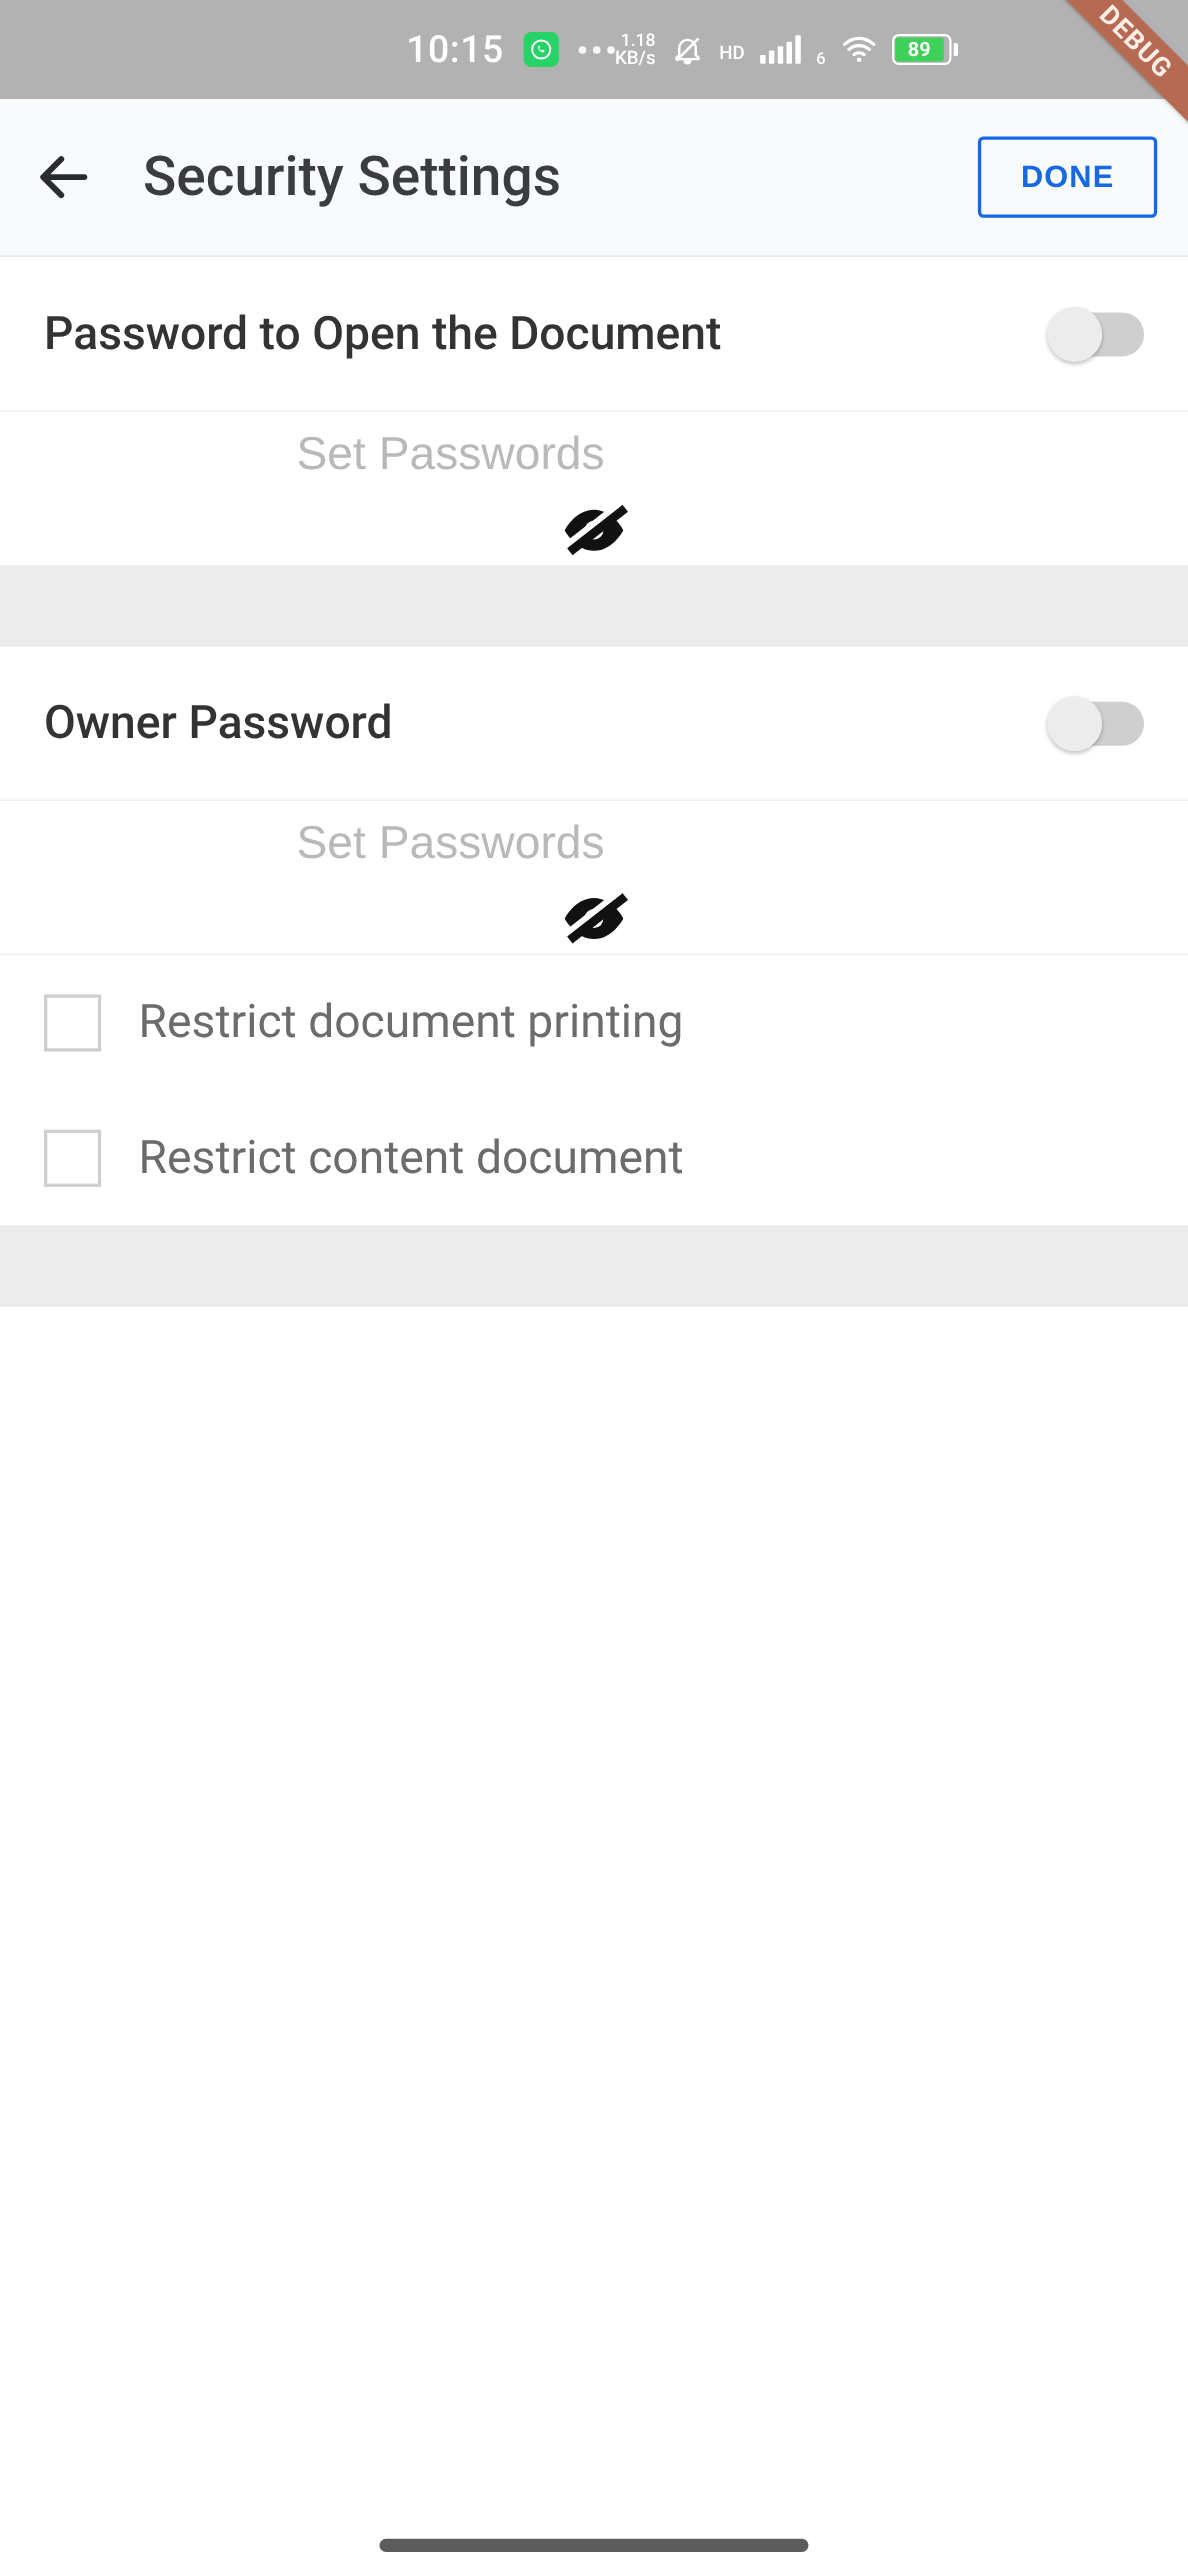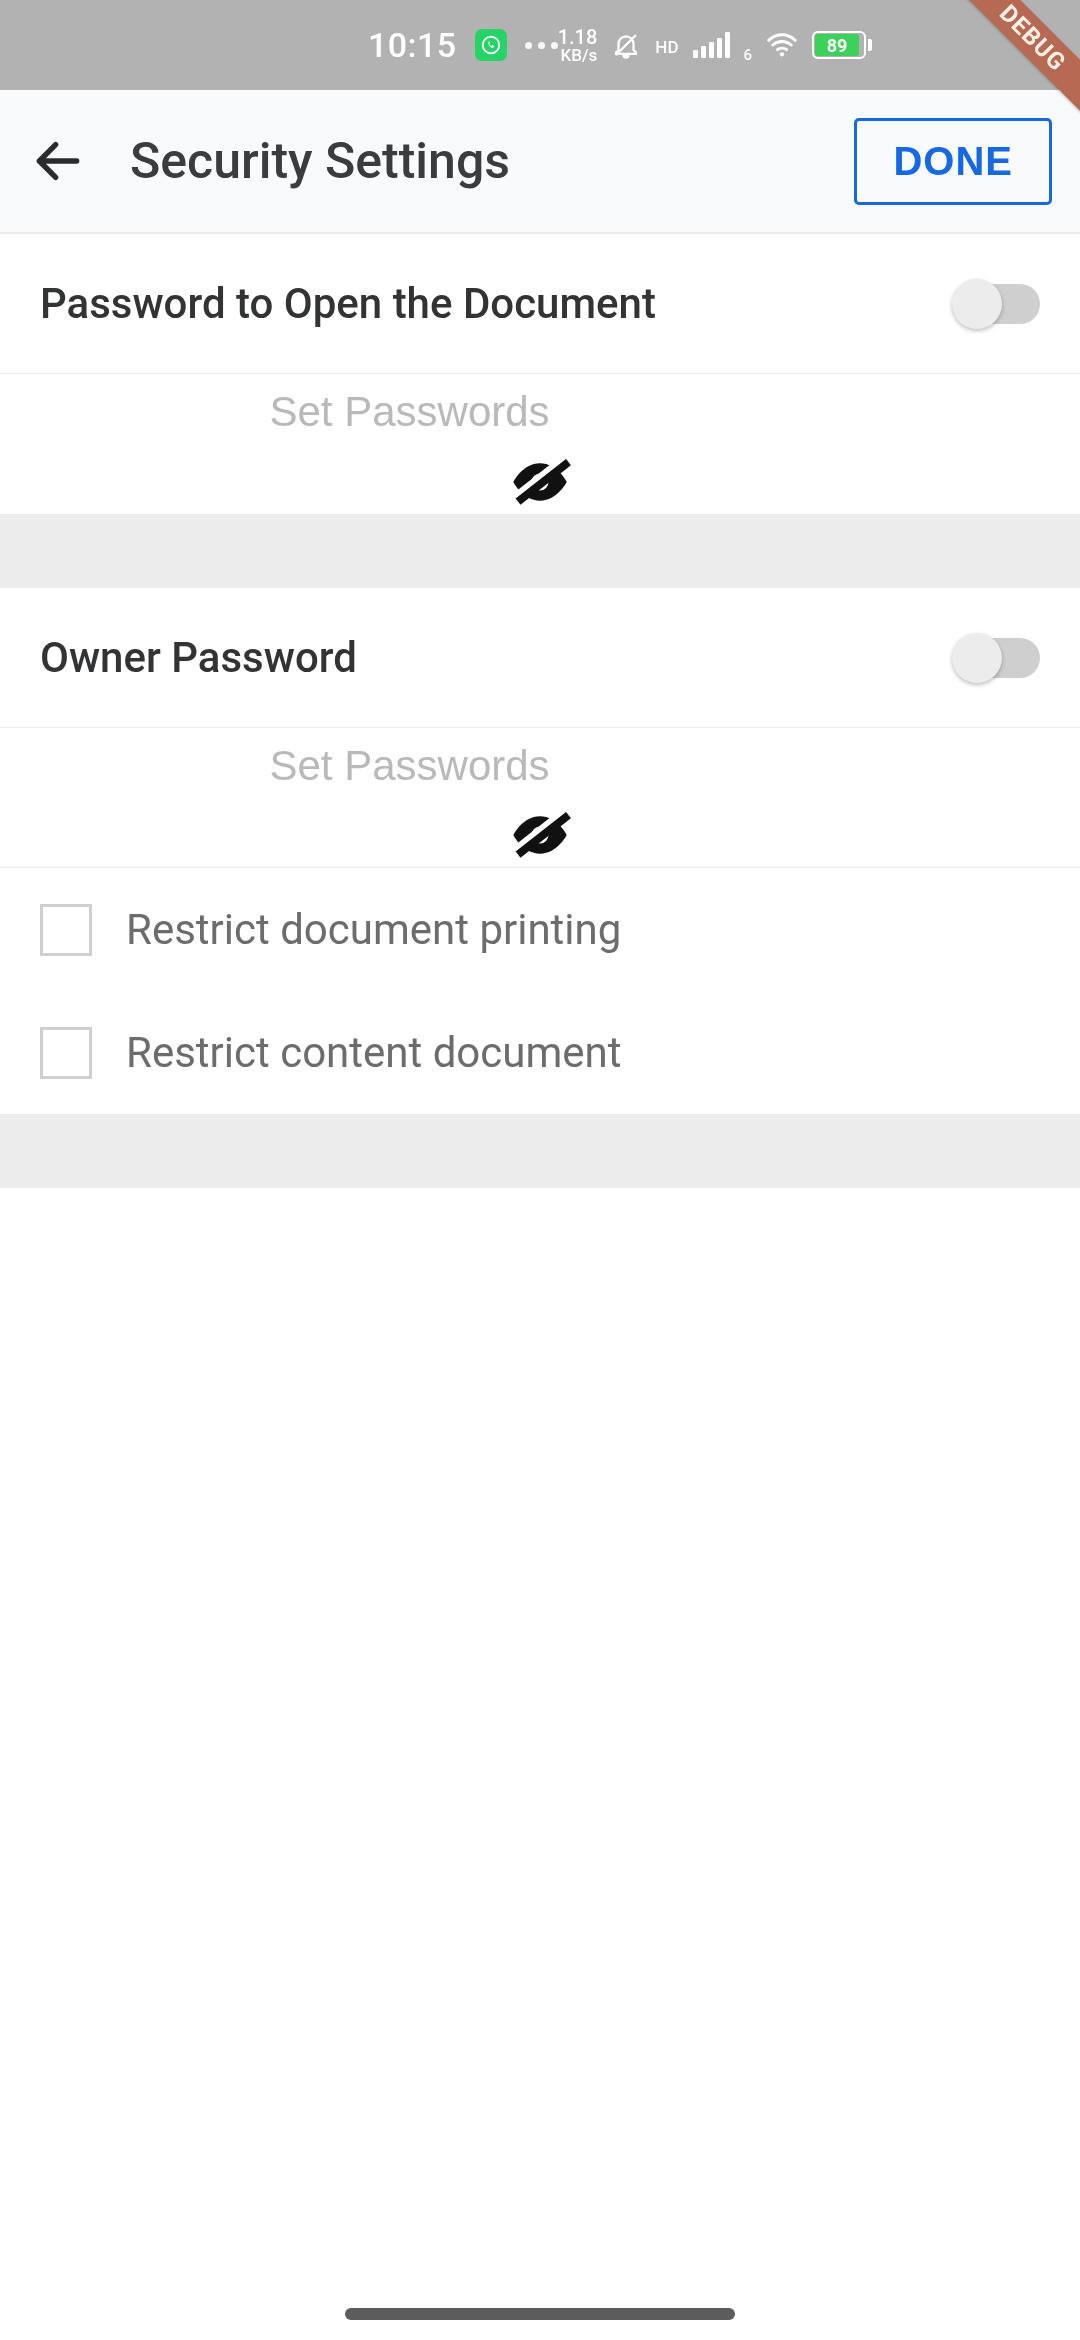--- a/index.html
+++ b/index.html
@@ -8,41 +8,41 @@
     
     .statusbar { height: 90px; background: #b2b2b2; display: flex; align-items: center; justify-content: center; padding: 0 28px; color: #ffffff; position: relative; }
     .sb-left { display: flex; align-items: center; gap: 18px; font-size: 34px; font-weight: 500; margin-left: 160px; }
     .sb-left .time { letter-spacing: 0.5px; }
     .wa-icon { width: 32px; height: 32px; background: #25d366; border-radius: 7px; display: flex; align-items: center; justify-content: center; }
     .wa-icon svg { width: 22px; height: 22px; }
     .dots { display: flex; gap: 6px; }
     .dots span { width: 7px; height: 7px; border-radius: 50%; background: #ffffff; opacity: 0.9; }
     .sb-right { display: flex; align-items: center; gap: 14px; font-size: 20px; font-weight: 500; }
     .kbs { display: flex; flex-direction: column; align-items: flex-end; line-height: 1; }
-    .kbs .top { font-size: 20px; }
+    .kbs .top { font-size: 16px; }
     .kbs .bot { font-size: 17px; }
     .bell-icon { width: 30px; height: 30px; }
     .hd { font-size: 17px; align-self: flex-start; margin-top: 10px; }
     .sig-bars { display: flex; align-items: flex-end; gap: 3px; height: 26px; }
     .sig-bars span { width: 5px; background: #ffffff; border-radius: 1px; }
     .sig-bars span:nth-child(1){height:8px;} .sig-bars span:nth-child(2){height:12px;} .sig-bars span:nth-child(3){height:16px;} .sig-bars span:nth-child(4){height:20px;} .sig-bars span:nth-child(5){height:26px;}
     .sig-sub { font-size: 15px; align-self: flex-end; }
     .wifi-icon { width: 32px; height: 32px; }
     .battery { display: flex; align-items: center; gap: 2px; }
     .bat-body { width: 54px; height: 28px; border: 2.5px solid #ffffff; border-radius: 6px; position: relative; display: flex; align-items: center; }
     .bat-fill { position: absolute; left: 1px; top: 1px; bottom: 1px; width: 88%; background: #3dd159; border-radius: 3px; display: flex; align-items: center; justify-content: center; font-size: 18px; font-weight: 700; color: #ffffff; }
     .bat-cap { width: 4px; height: 12px; background: #ffffff; border-radius: 0 2px 2px 0; }
     .debug-banner { position: absolute; top: 20px; right: -54px; transform: rotate(45deg); background: #b76a53; color: #fdeee6; font-size: 24px; font-weight: 700; letter-spacing: 1px; padding: 4px 60px; box-shadow: 0 1px 3px rgba(0,0,0,0.25); }
 
     
     .appbar { height: 144px; background: #f9fafc; border-bottom: 2px solid #e8e9ea; display: flex; align-items: center; padding: 0 28px; gap: 42px; }
     .back-btn { width: 60px; height: 60px; display: flex; align-items: center; justify-content: center; }
     .back-btn svg { width: 56px; height: 56px; }
     .title { flex: 1; font-size: 50px; font-weight: 500; color: #3a3c3e; }
-    .done-btn { border: 3px solid #1668e3; color: #1668e3; font-size: 40px; font-weight: 600; letter-spacing: 1px; padding: 18px 36px; border-radius: 5px; background: transparent; }
+    .done-btn { border: 3px solid #1668e3; color: #1668e3; font-size: 28px; font-weight: 600; letter-spacing: 1px; padding: 18px 36px; border-radius: 5px; background: transparent; }
 
     
     .section { background: #ffffff; }
     .gap { height: 74px; background: #ececec; }
     .gap-bottom { height: 74px; background: #ececec; }
 
     .row { display: flex; align-items: center; padding: 0 40px; border-bottom: 1px solid #ececec; gap: 21px; }
     .row-label { flex: 1; font-size: 42px; color: #323334; font-weight: 500; }
     .row-tall { height: 140px; }
 

